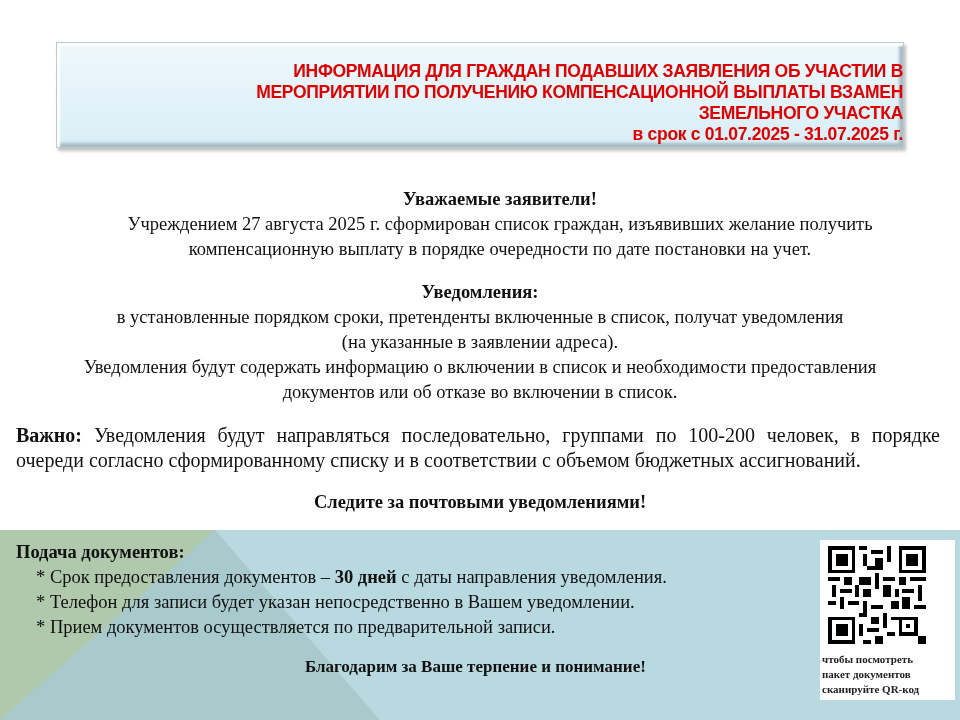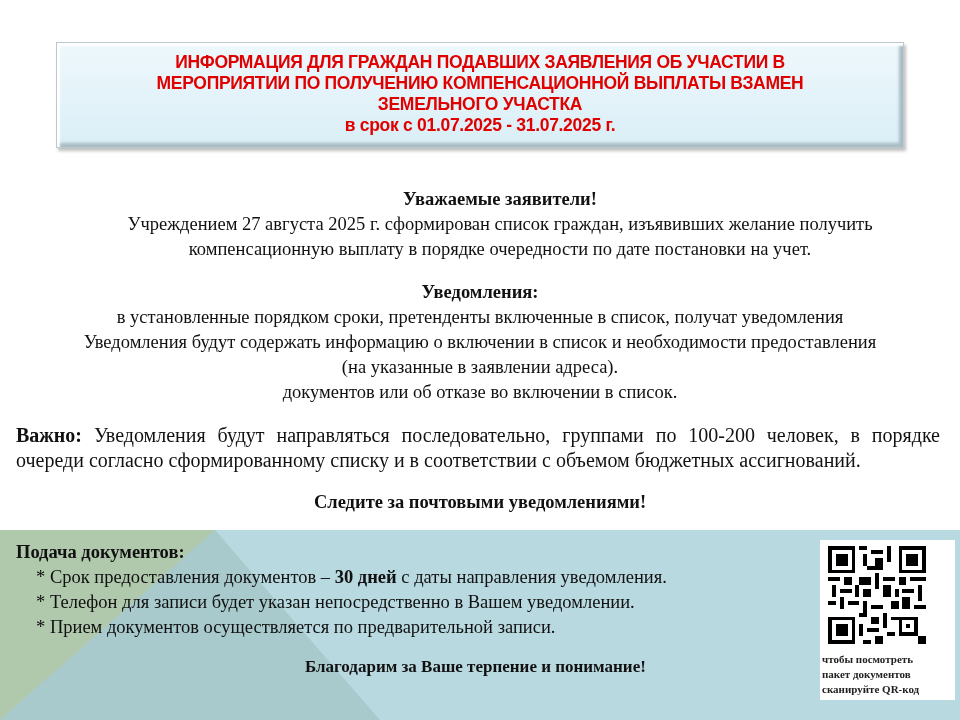--- a/index.html
+++ b/index.html
@@ -8,22 +8,22 @@
     background: #ffffff;
     font-family: "Liberation Serif", "DejaVu Serif", serif;
     color: #111;
   }
   .header-box {
     position: absolute; left: 56px; top: 42px; width: 848px; height: 106px;
     background: linear-gradient(180deg, #eef8fc 0%, #e2f2f9 60%, #d9eef6 100%);
     border: 1px solid #b9c9cf;
     box-shadow: inset 3px 3px 2px #ffffff, inset -4px -4px 3px #a9bcc4, 2px 3px 3px rgba(0,0,0,0.25);
     box-sizing: border-box;
-    text-align: center;
-    padding-top: 9px;
+    text-align: right;
+    padding-top: 18px;
   }
   .header-line {
     font-family: "Liberation Sans", "DejaVu Sans", sans-serif;
     font-weight: bold; color: #e00000;
     font-size: 17.5px; line-height: 21px;
     letter-spacing: -0.3px;
     display: block;
   }
   .block { position: absolute; left: 0; width: 960px; text-align: center; font-size: 18.5px; line-height: 25px; }
   .bold { font-weight: bold; }
@@ -60,22 +60,22 @@
 
 <div class="block greet">
   <div class="bold">Уважаемые заявители!</div>
   <div>Учреждением 27 августа 2025 г. сформирован список граждан, изъявивших желание получить</div>
   <div>компенсационную выплату в порядке очередности по дате постановки на учет.</div>
 </div>
 
 <div class="block notif">
   <div class="bold">Уведомления:</div>
   <div>в установленные порядком сроки, претенденты включенные в список, получат уведомления</div>
+  <div>(на указанные в заявлении адреса).</div>
   <div>Уведомления будут содержать информацию о включении в список и необходимости предоставления</div>
-  <div>(на указанные в заявлении адреса).</div>
   <div>документов или об отказе во включении в список.</div>
 </div>
 
 <div class="important">
   <span class="bold">Важно:</span>
   <span>Уведомления будут направляться последовательно, группами по 100-200 человек, в порядке очереди согласно сформированному списку и в соответствии с объемом бюджетных ассигнований.</span>
 </div>
 
 <div class="block watch bold">Следите за почтовыми уведомлениями!</div>
 

